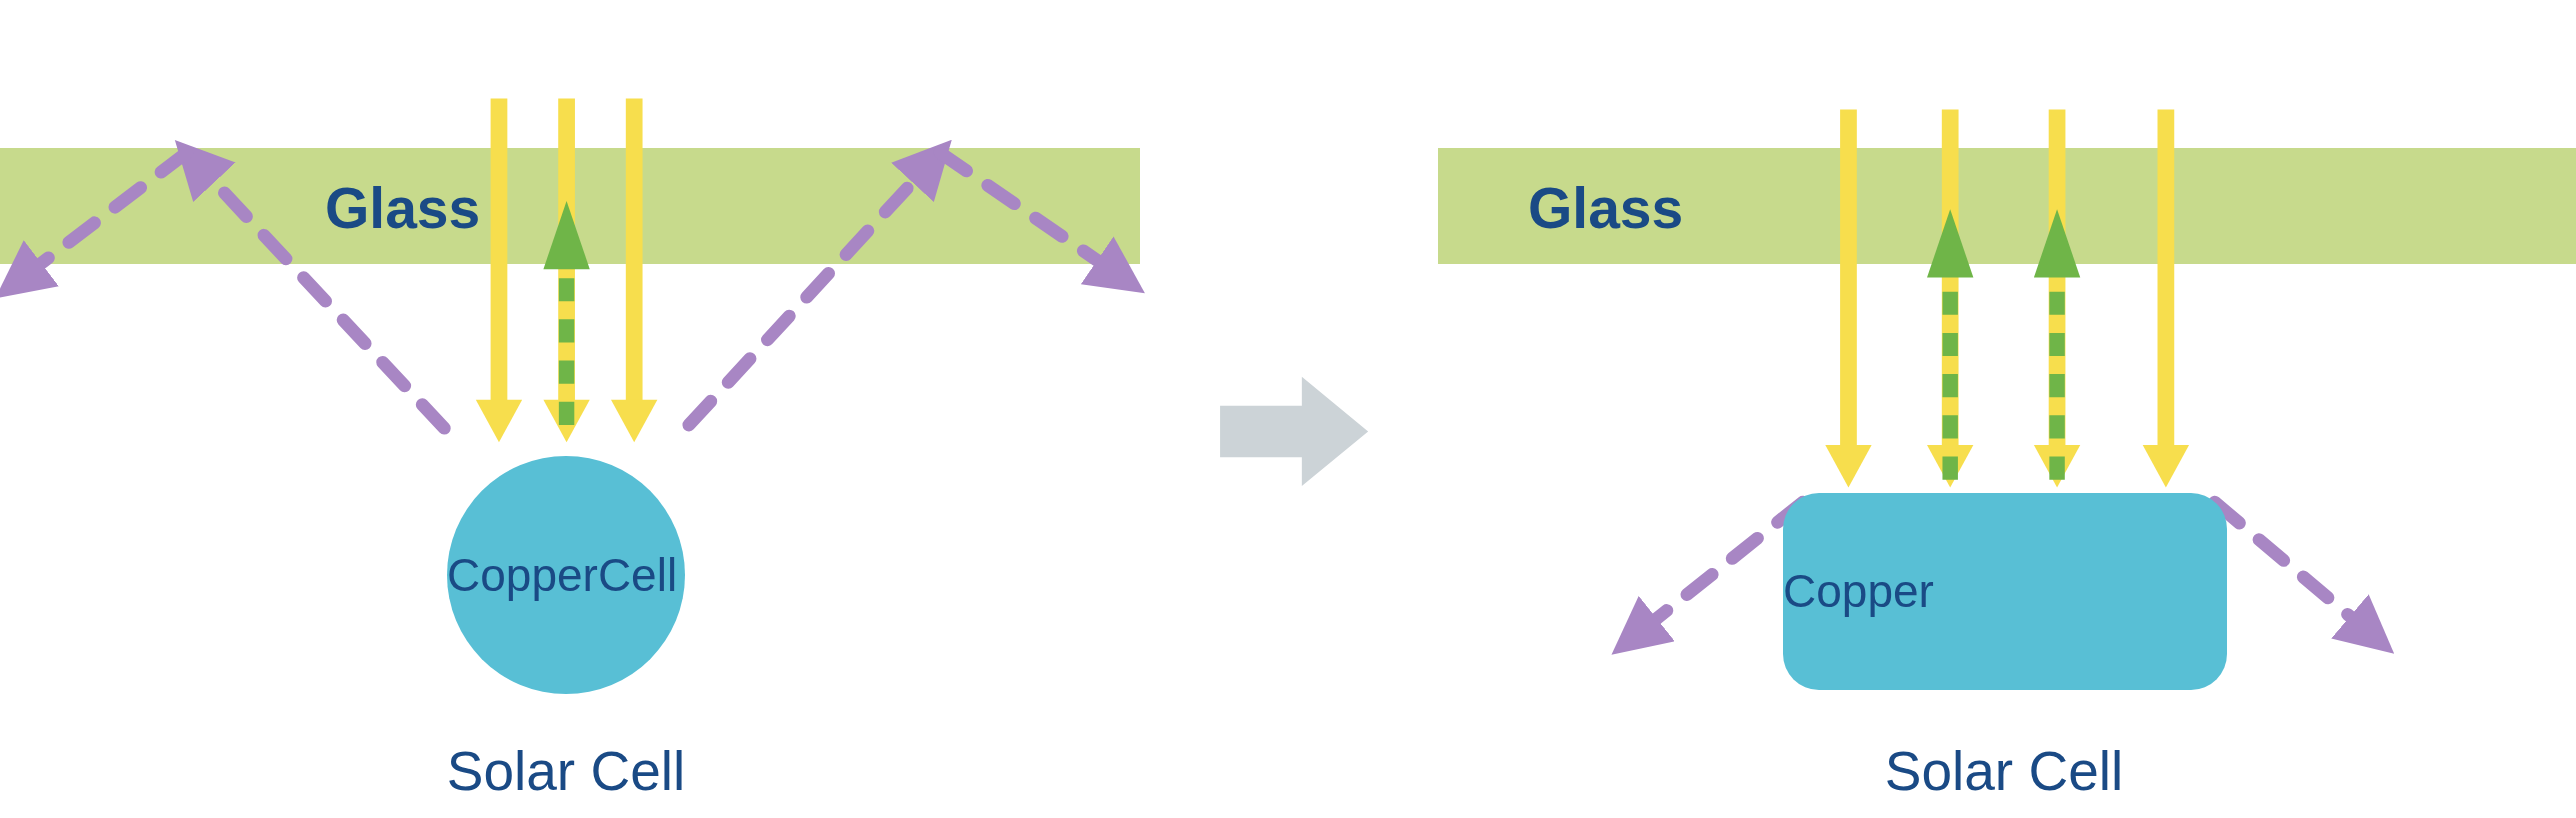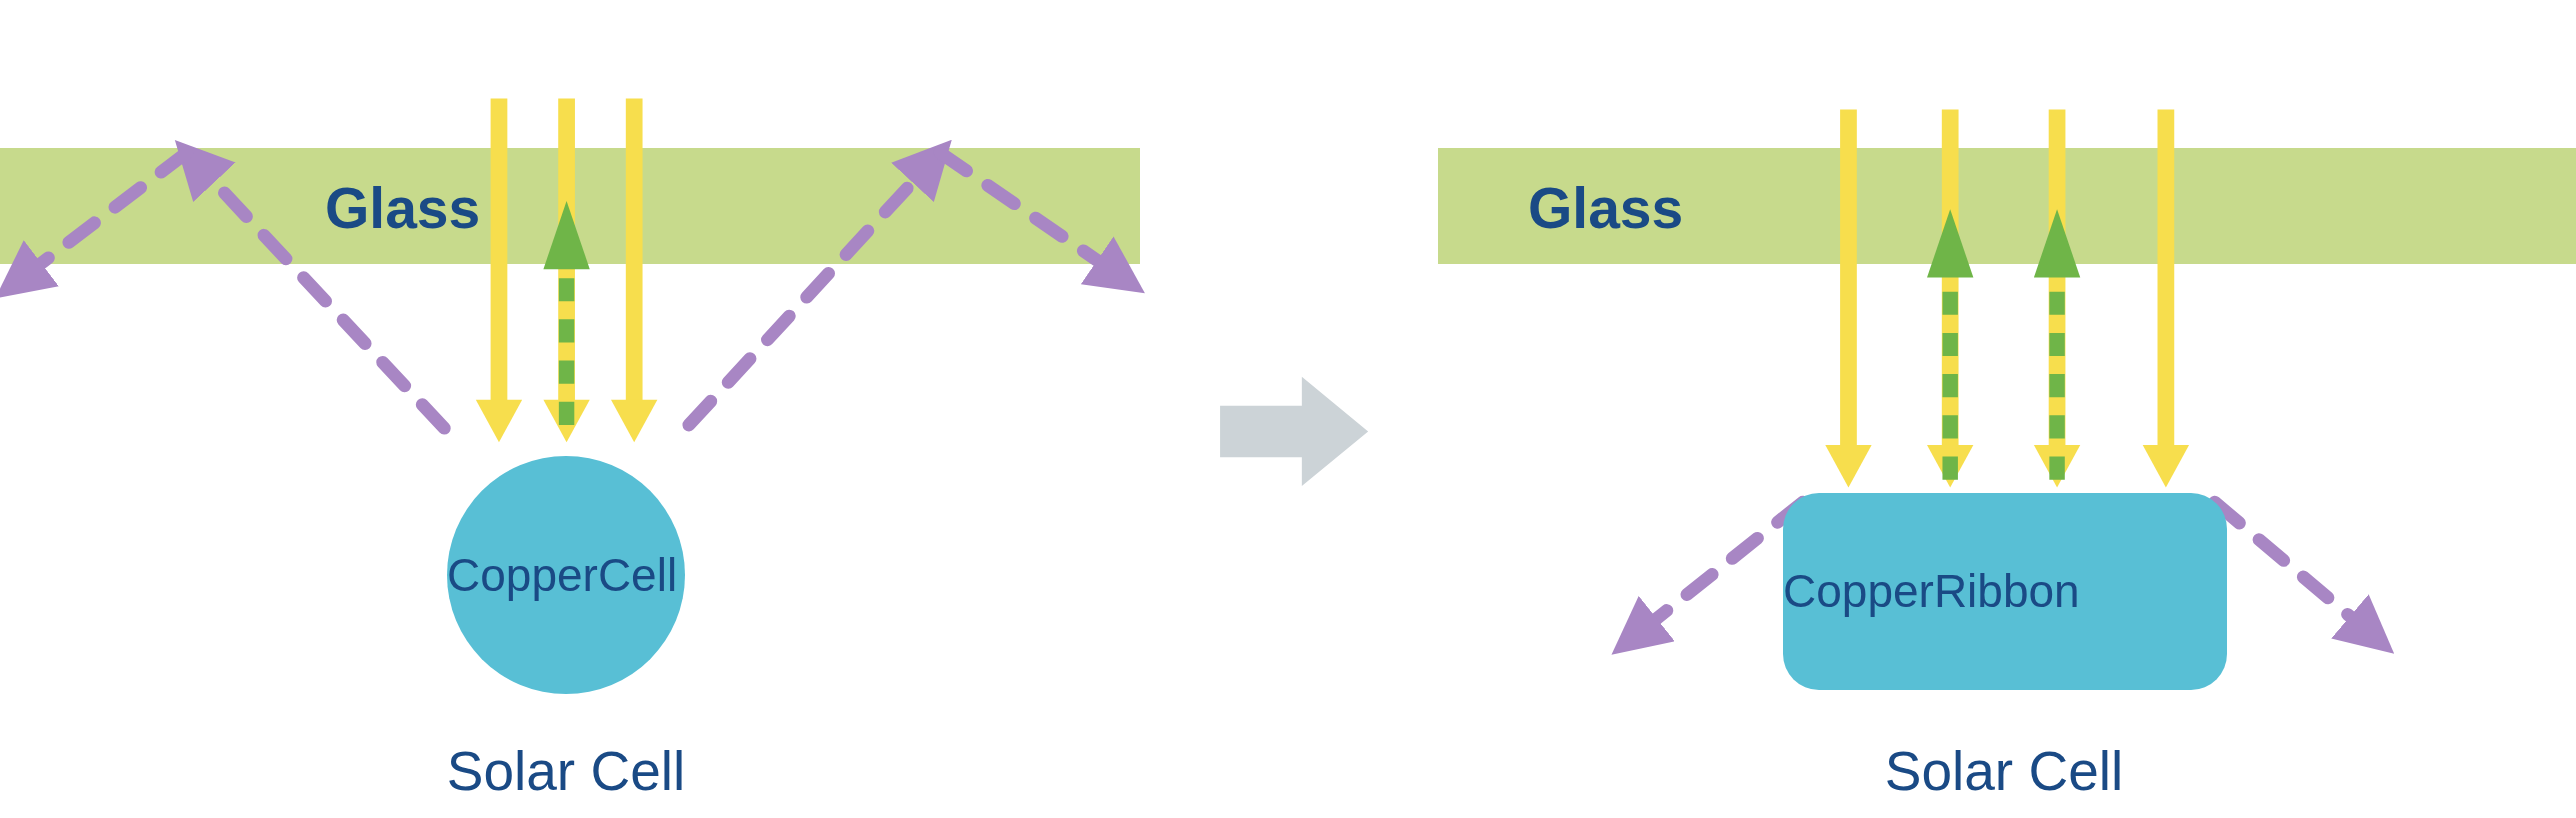--- a/index.html
+++ b/index.html
@@ -154,21 +154,20 @@
       </g>
     </g>
   </svg>
 
   <div class="conductor wire">
     <span class="conductor-text">Copper</span>
     <span class="conductor-text">Cell</span>
   </div>
   <div class="conductor ribbon">
     <span class="conductor-text">Copper</span>
-    <span class="conductor-text">Ribbon</span>
   </div>
 
   <div class="label glass-label left">Glass</div>
   <div class="label glass-label right">Glass</div>
   <div class="label cell-label left">Solar Cell</div>
   <div class="label cell-label right">Solar Cell</div>
 
 </div>
 
 

